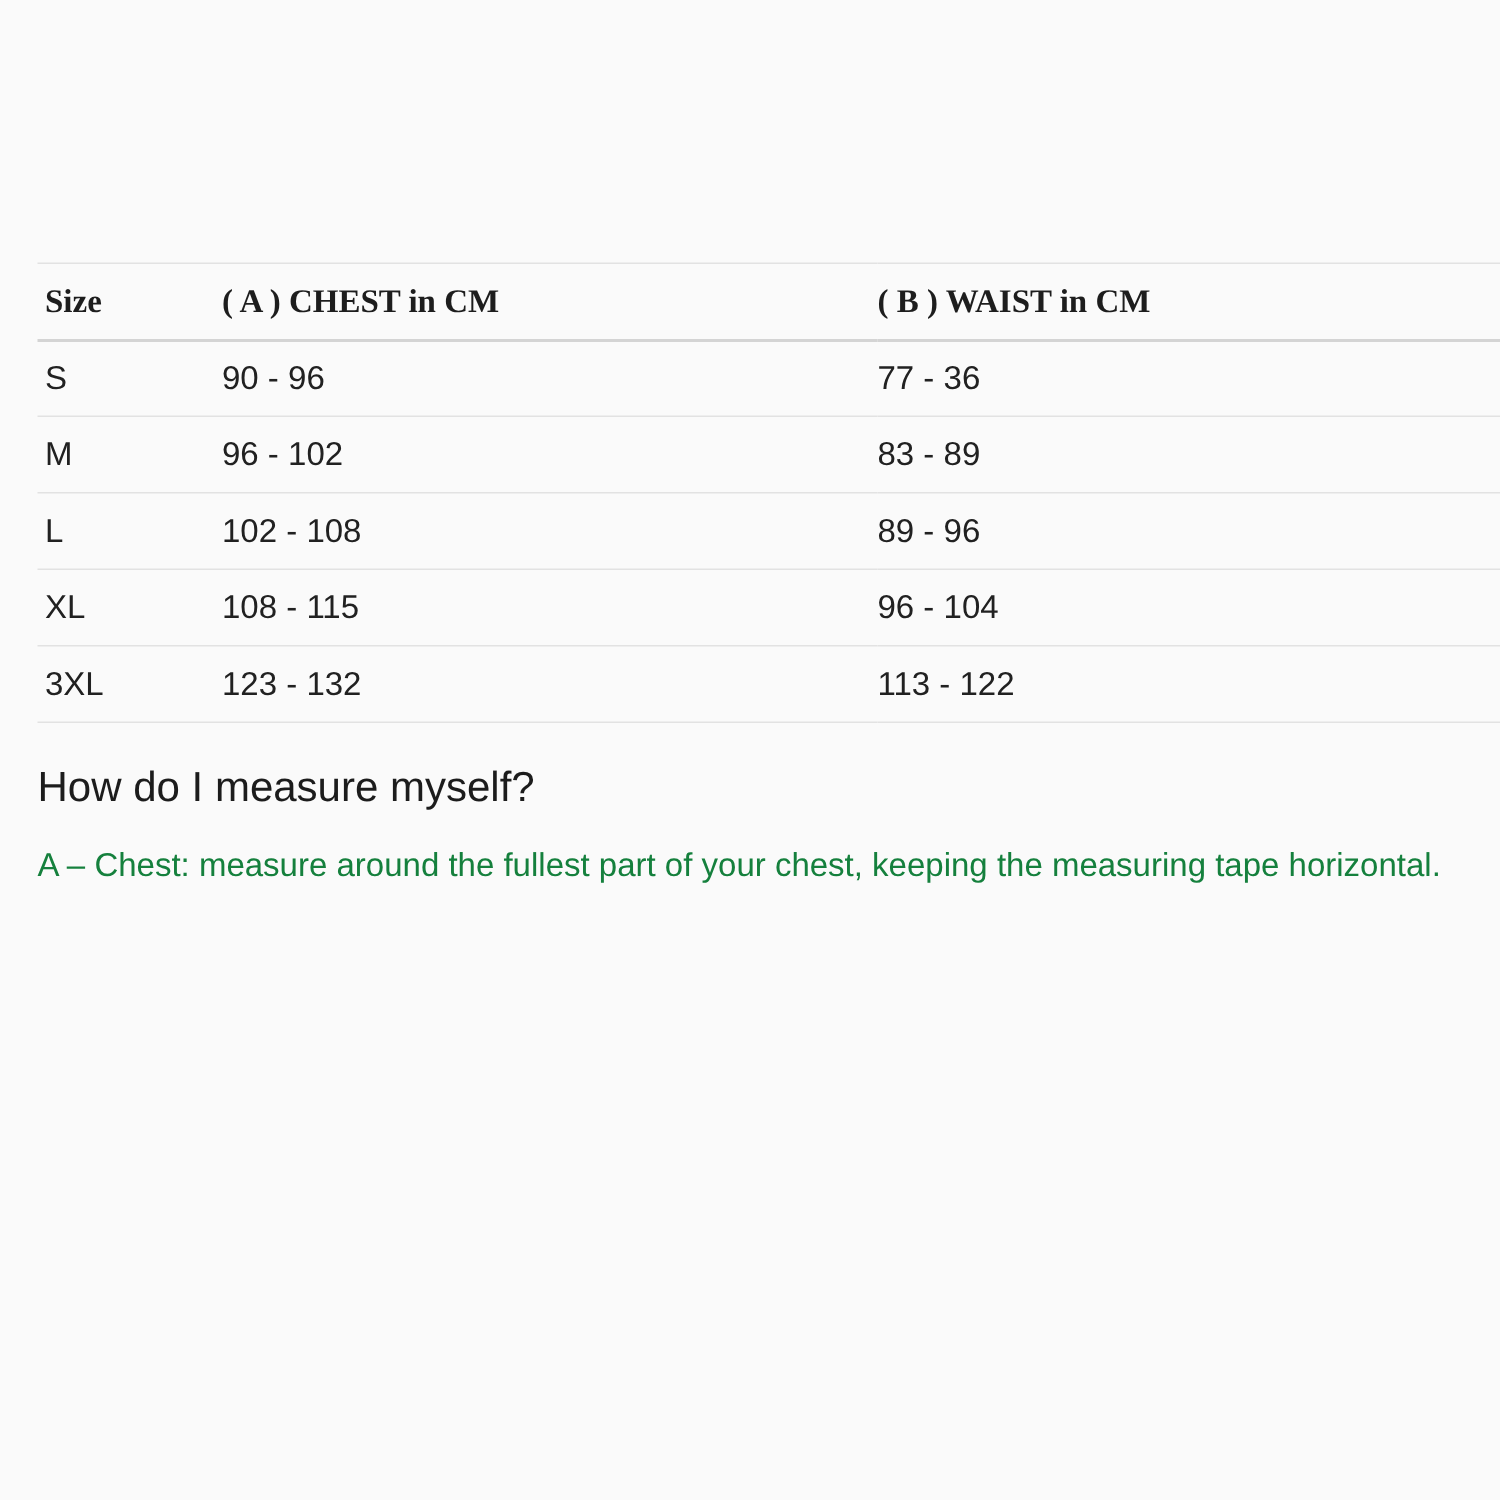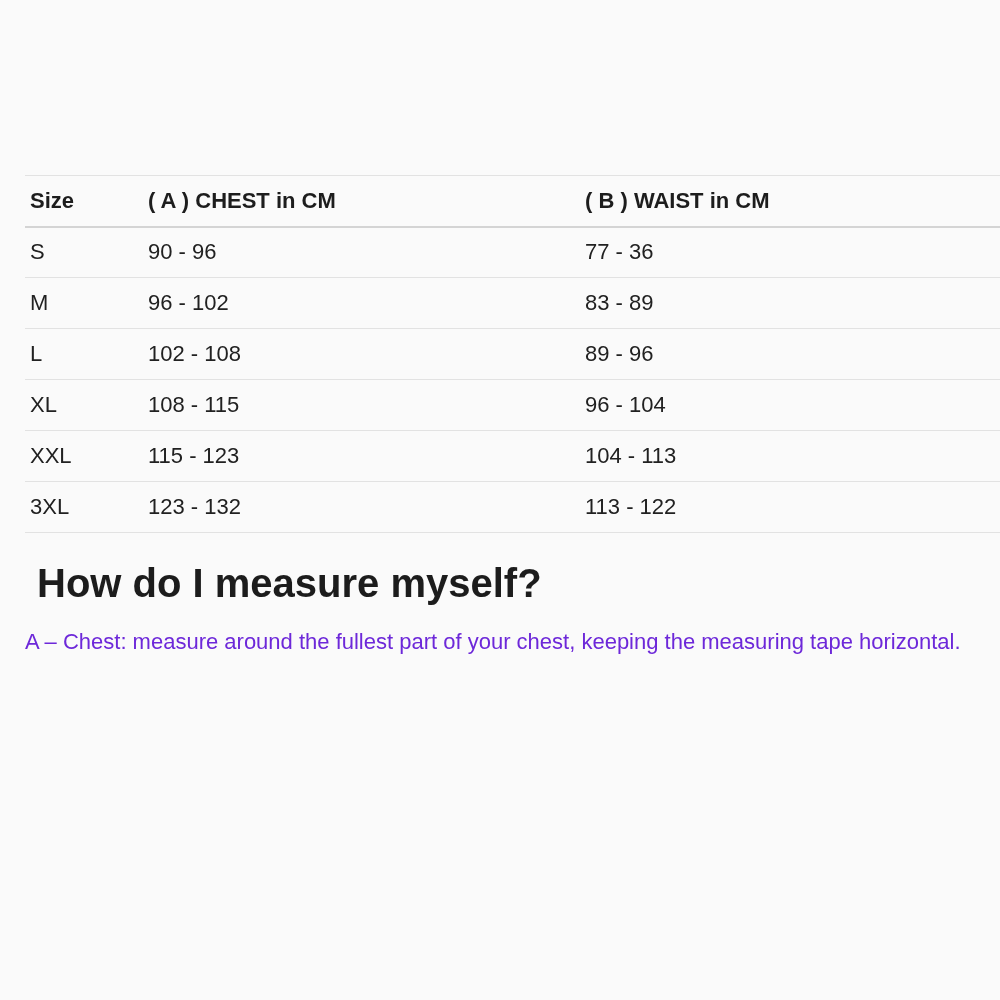--- a/index.html
+++ b/index.html
@@ -22,52 +22,53 @@
   }
   table.size-chart th {
     height: 51px;
     text-align: left;
     vertical-align: middle;
     font-size: 22px;
     font-weight: bold;
     color: #1d1d1d;
     border-bottom: 2px solid #d4d4d4;
     padding: 0;
+    font-family: Liberation Serif, serif;
   }
   table.size-chart td {
     height: 51px;
     vertical-align: middle;
     font-size: 22px;
     font-weight: normal;
     color: #212121;
     border-bottom: 1px solid #e2e2e2;
     padding: 0;
   }
   table.size-chart th:first-child,
   table.size-chart td:first-child {
     padding-left: 5px;
   }
   .col-size  { width: 123px; }
   .col-chest { width: 437px; margin-left: 44px; }
   .col-waist { width: auto; }
 
   h2.measure-heading {
-    margin: 27px 0 0 12px;
-    font-size: 40px;
-    font-weight: 700;
+    margin: 27px 0 0 0;
+    font-size: 28px;
+    font-weight: 400;
     line-height: 1.15;
     color: #1c1c1c;
     letter-spacing: 0;
   }
   .measure-text {
     margin-top: 16px;
     width: 945px;
     font-size: 22px;
     line-height: 40px;
-    color: #6d28d9;
+    color: #15803d;
   }
   .measure-text p {
     margin: 0;
     padding: 0;
   }
 </style>
 </head>
 <body>
 
 <div class="content">
@@ -95,25 +96,20 @@
         <td>L</td>
         <td>102 - 108</td>
         <td>89 - 96</td>
       </tr>
       <tr>
         <td>XL</td>
         <td>108 - 115</td>
         <td>96 - 104</td>
       </tr>
       <tr>
-        <td>XXL</td>
-        <td>115 - 123</td>
-        <td>104 - 113</td>
-      </tr>
-      <tr>
         <td>3XL</td>
         <td>123 - 132</td>
         <td>113 - 122</td>
       </tr>
     </tbody>
   </table>
 
   <h2 class="measure-heading">How do I measure myself?</h2>
 
   <div class="measure-text">

